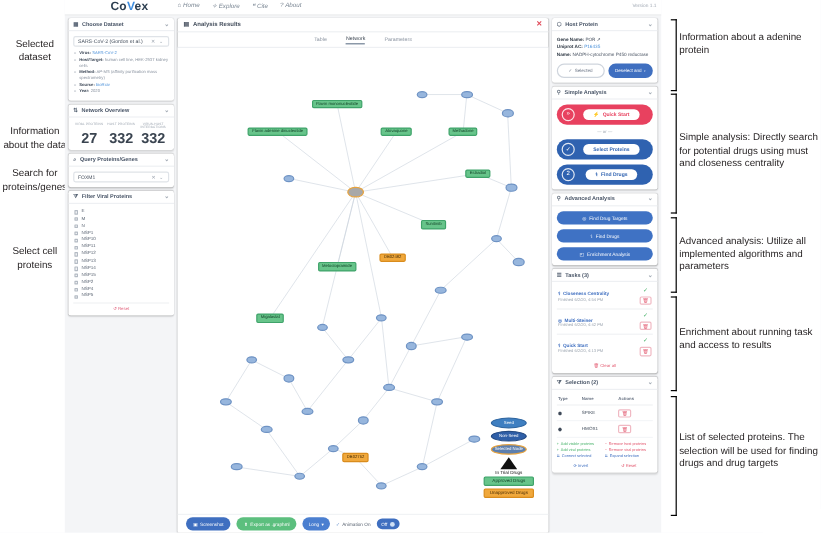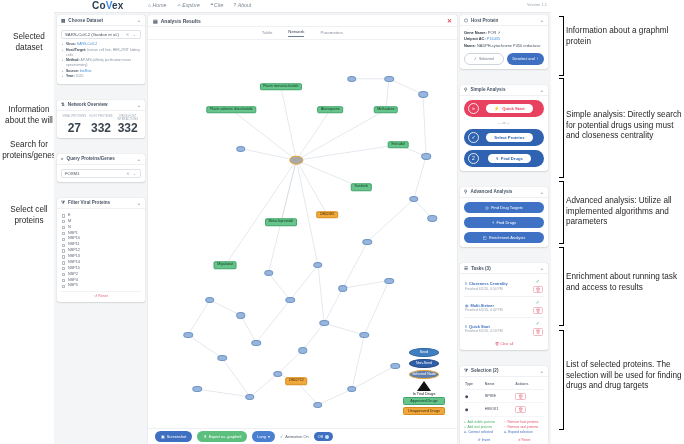--- a/index.html
+++ b/index.html
@@ -67,21 +67,21 @@
   
   .cols { display: flex; height: 431px; }
   .col-left   { width: 93px; padding: 2px 2px 0 3px; }
   .col-center { width: 311px; padding: 2px 1px 0 1px; }
   .col-right  { width: 93px; padding: 2px 3px 0 2px; }
 
   .card {
     background: #ffffff;
     border-radius: 2px;
     box-shadow: 0 0 1px rgba(0,0,0,.22), 0 1px 1.5px rgba(0,0,0,.10);
-    margin-bottom: 16px;
+    margin-bottom: 3px;
     overflow: hidden;
   }
   .card-head {
     display: flex; align-items: center;
     height: 11px; padding: 0 4px;
     font-size: 4.6px; font-weight: bold;
     color: #4a5668;
     border-bottom: 1px solid #eef0f3;
   }
   .card-head .ic { margin-right: 3px; font-size: 4.6px; color: #5b6777; }
@@ -326,39 +326,39 @@
 <body>
 
 <div class="ann-left" style="left:0; top:32px;">
   <span style="white-space:pre-line">Selected
 dataset</span>
 </div>
 <div class="bracket left" style="left:56px; top:16px; width:5px; height:68px;"></div>
 
 <div class="ann-left" style="left:-2px; top:105px; width:62px;">
   <span style="white-space:pre-line">Information
-about the will</span>
+about the data</span>
 </div>
 <div class="bracket left" style="left:56px; top:87px; width:5px; height:40px;"></div>
 
 <div class="ann-left" style="left:0; top:140px;">
   <span style="white-space:pre-line">Search for
 proteins/genes</span>
 </div>
 <div class="bracket left" style="left:56px; top:130px; width:5px; height:30px;"></div>
 
 <div class="ann-left" style="left:0; top:205px;">
   <span style="white-space:pre-line">Select cell
 proteins</span>
 </div>
 <div class="bracket left" style="left:56px; top:165px; width:5px; height:108px;"></div>
 
 <div class="bracket right" style="left:559px; top:16px; width:5px; height:60px;"></div>
 <div class="ann-right" style="left:566px; top:26px;">
-  <span>Information about a graphml protein</span>
+  <span>Information about a adenine protein</span>
 </div>
 
 <div class="bracket right" style="left:559px; top:78px; width:5px; height:100px;"></div>
 <div class="ann-right" style="left:566px; top:110px;">
   <span>Simple analysis: Directly search for potential drugs using must and closeness centrality</span>
 </div>
 
 <div class="bracket right" style="left:559px; top:181px; width:5px; height:63px;"></div>
 <div class="ann-right" style="left:566px; top:196px;">
   <span>Advanced analysis: Utilize all implemented algorithms and parameters</span>

